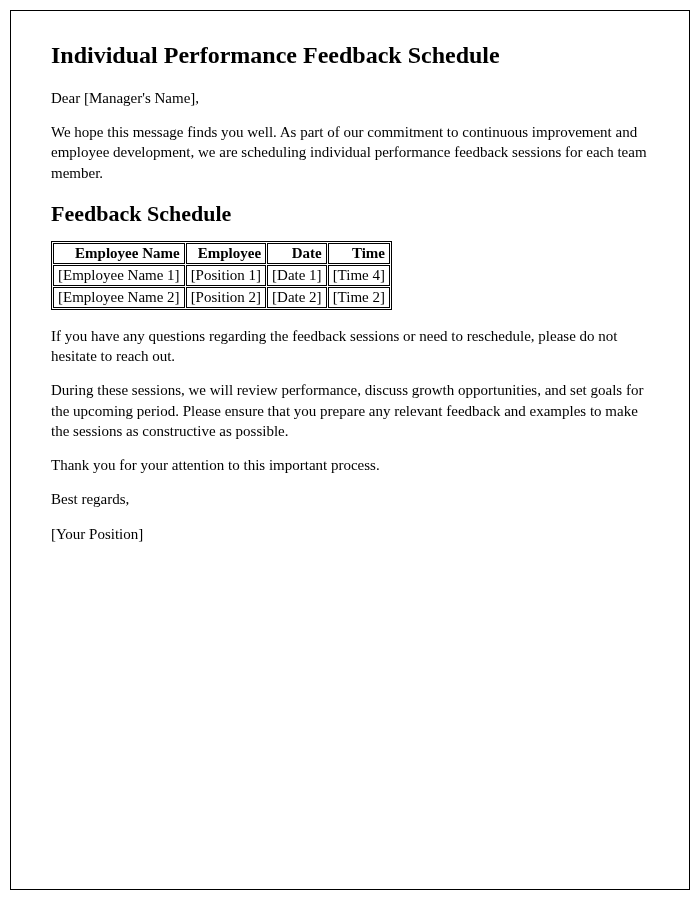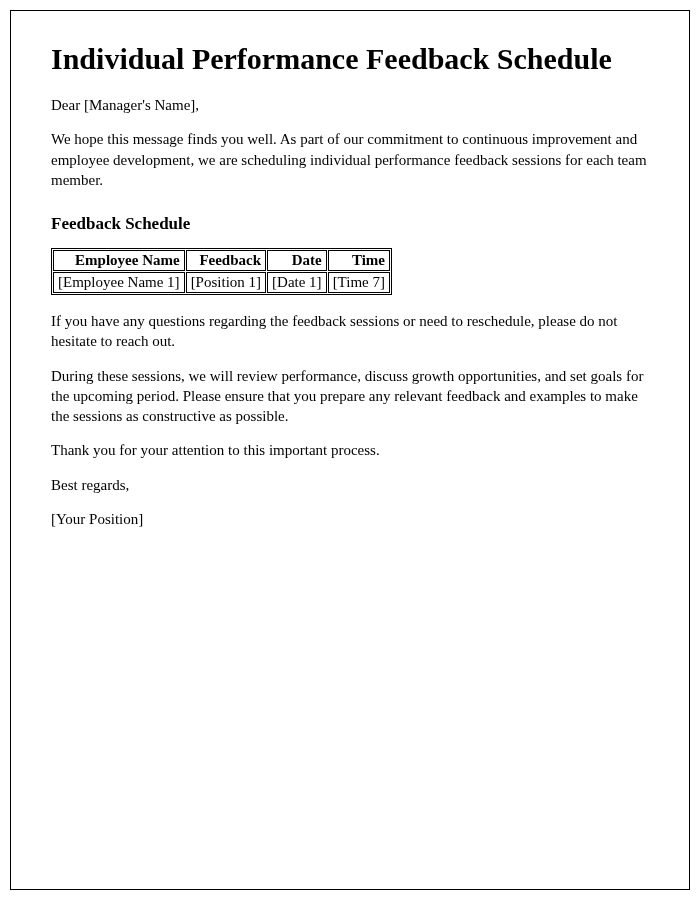--- a/index.html
+++ b/index.html
@@ -16,29 +16,29 @@
       height: 900px;
       padding: 10px;
     }
     .document-frame {
       border: 1px solid #000000;
       width: 100%;
       height: 100%;
       padding: 30px 40px;
     }
     h1 {
-      font-size: 30px;
+      font-size: 24px;
       font-weight: bold;
       margin: 0 0 18px 0;
       line-height: 1.2;
     }
     h2 {
-      font-size: 17px;
+      font-size: 22px;
       font-weight: bold;
-      margin: 24px 0 14px 0;
+      margin: 18px 0 14px 0;
     }
     p {
       font-size: 15px;
       margin: 0 0 14px 0;
       line-height: 1.35;
     }
     table {
       border-collapse: separate;
       border-spacing: 1px;
       border: 1px solid #000000;
@@ -67,31 +67,37 @@
     <p>Dear [Manager's Name],</p>
 
     <p>We hope this message finds you well. As part of our commitment to continuous improvement and employee development, we are scheduling individual performance feedback sessions for each team member.</p>
 
     <h2>Feedback Schedule</h2>
 
     <table>
       <thead>
         <tr>
           <th>Employee Name</th>
-          <th>Feedback</th>
+          <th>Employee</th>
           <th>Date</th>
           <th>Time</th>
         </tr>
       </thead>
       <tbody>
         <tr>
           <td>[Employee Name 1]</td>
           <td>[Position 1]</td>
           <td>[Date 1]</td>
-          <td>[Time 7]</td>
+          <td>[Time 4]</td>
+        </tr>
+        <tr>
+          <td>[Employee Name 2]</td>
+          <td>[Position 2]</td>
+          <td>[Date 2]</td>
+          <td>[Time 2]</td>
         </tr>
       </tbody>
     </table>
 
     <p>If you have any questions regarding the feedback sessions or need to reschedule, please do not hesitate to reach out.</p>
 
     <p>During these sessions, we will review performance, discuss growth opportunities, and set goals for the upcoming period. Please ensure that you prepare any relevant feedback and examples to make the sessions as constructive as possible.</p>
 
     <p>Thank you for your attention to this important process.</p>
 

